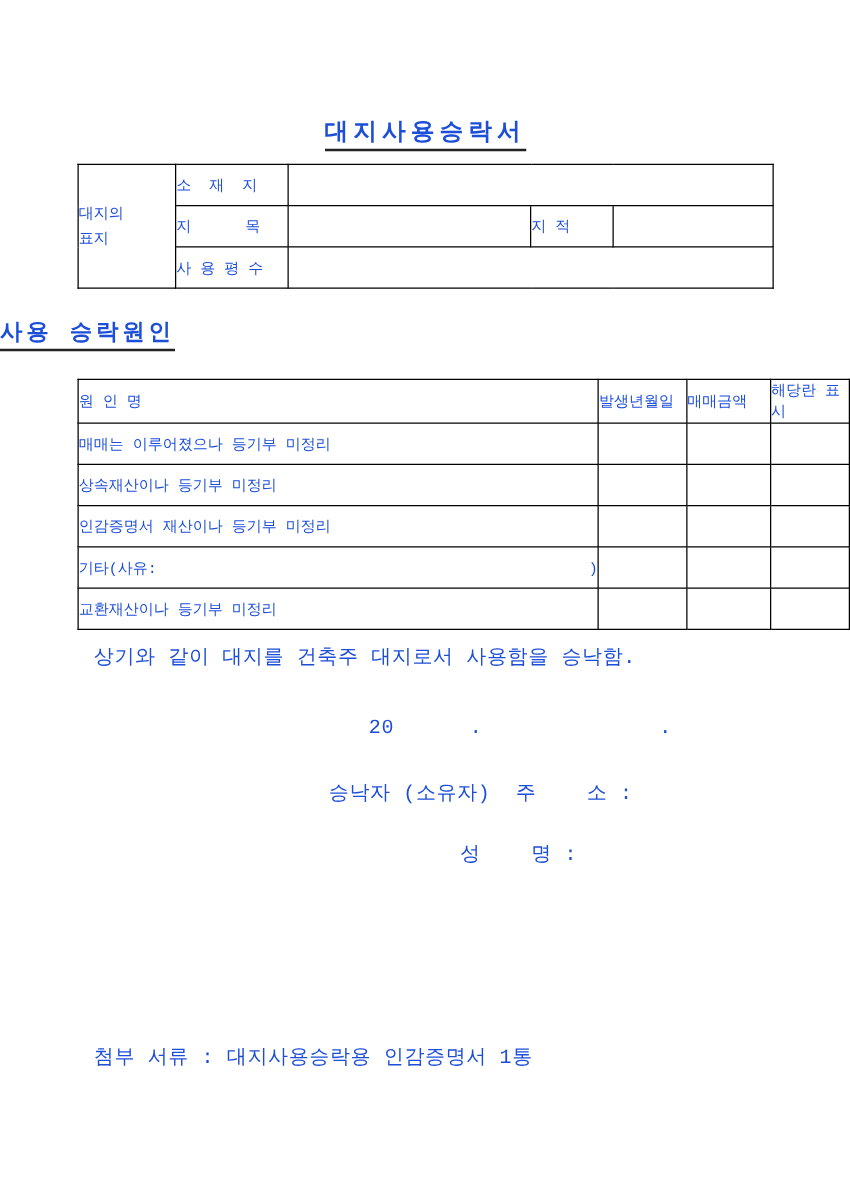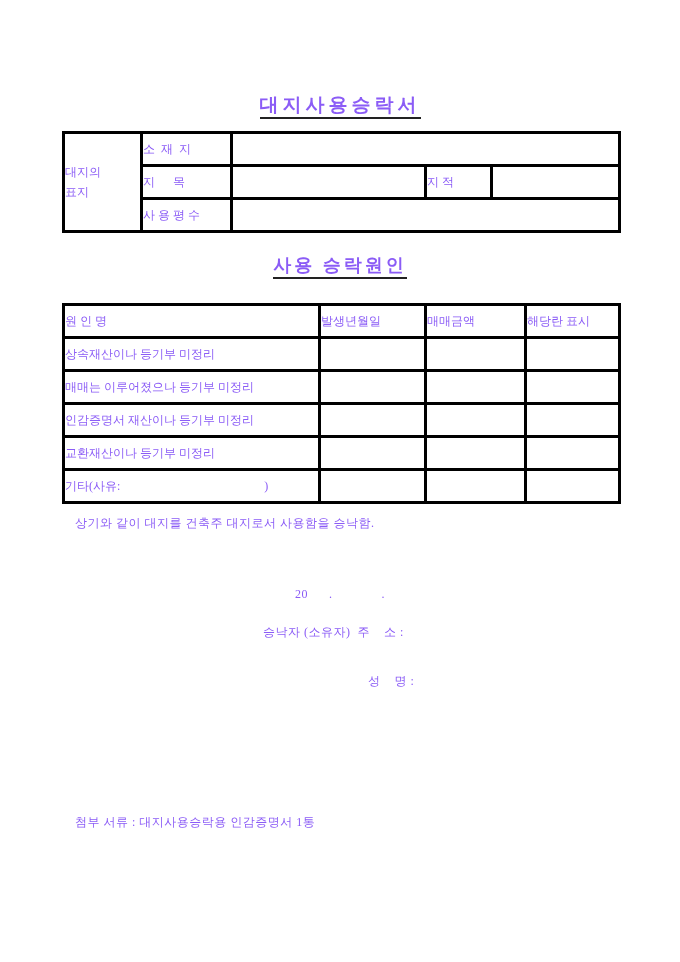--- a/index.html
+++ b/index.html
@@ -2,66 +2,66 @@
 <html><head>
 <meta charset="utf-8">
 <style>
   * { box-sizing: border-box; }
   html, body { margin: 0; padding: 0; background: #ffffff; }
   .page {
     position: relative;
     width: 680px;
     height: 962px;
     background: #ffffff;
-    font-family: Liberation Serif, serif;
-    color: #8b5cf6;
+    font-family: Liberation Mono, monospace;
+    color: #1d4ed8;
     overflow: hidden;
   }
   .doc-title {
     position: absolute; top: 92px; left: 0; width: 100%;
     text-align: center;
   }
   .doc-title .underlined {
     font-size: 19px; font-weight: 700; letter-spacing: 4px;
   }
   .section-title {
     position: absolute; top: 253px; left: 0; width: 100%;
-    text-align: center;
+    text-align: left;
   }
   .section-title .underlined {
     font-size: 18px; font-weight: 700; letter-spacing: 3px;
   }
   .underlined { border-bottom: 2px solid #222; padding-bottom: 2px; }
 
   .tbl {
     position: absolute; left: 62px;
     border-collapse: collapse; table-layout: fixed;
   }
   .land-table { top: 131px; }
   .consent-table { top: 303px; }
   .tbl td, .tbl th {
-    border: 3px solid #000000;
+    border: 1px solid #000000;
     height: 33px;
     font-size: 12px;
     font-weight: 400;
     padding: 0;
     vertical-align: middle;
   }
   .label { padding-left: 12px; text-align: left; }
   .cause { padding-left: 10px; text-align: left; }
   .center { text-align: left; }
   .pre { white-space: pre; }
   .group-label { text-align: left; font-size: 12px; line-height: 1.7; }
 
-  .line { position: absolute; font-size: 12px; letter-spacing: 0.5px; }
+  .line { position: absolute; font-size: 16px; letter-spacing: 0.5px; }
   .statement   { top: 515px; left: 75px;  }
-  .date-line   { top: 587px; left: 295px; }
+  .date-line   { top: 573px; left: 295px; }
   .address-line{ top: 624px; left: 263px; }
   .name-line   { top: 673px; left: 368px; }
-  .attachment  { top: 814px; left: 75px;  }
+  .attachment  { top: 835px; left: 75px;  }
 </style>
 </head>
 <body>
 
 <div class="page">
 
   <div class="doc-title">
     <span class="underlined">대지사용승락서</span>
   </div>
 
@@ -109,45 +109,45 @@
     <thead>
       <tr>
         <th class="center pre">원 인 명</th>
         <th class="center">발생년월일</th>
         <th class="center">매매금액</th>
         <th class="center">해당란 표시</th>
       </tr>
     </thead>
     <tbody>
       <tr>
-        <td class="cause pre">상속재산이나 등기부 미정리</td>
+        <td class="cause pre">매매는 이루어졌으나 등기부 미정리</td>
         <td></td>
         <td></td>
         <td></td>
       </tr>
       <tr>
-        <td class="cause pre">매매는 이루어졌으나 등기부 미정리</td>
+        <td class="cause pre">상속재산이나 등기부 미정리</td>
         <td></td>
         <td></td>
         <td></td>
       </tr>
       <tr>
         <td class="cause pre">인감증명서 재산이나 등기부 미정리</td>
         <td></td>
         <td></td>
         <td></td>
       </tr>
       <tr>
-        <td class="cause pre">교환재산이나 등기부 미정리</td>
+        <td class="cause pre">기타(사유:                                                )</td>
         <td></td>
         <td></td>
         <td></td>
       </tr>
       <tr>
-        <td class="cause pre">기타(사유:                                                )</td>
+        <td class="cause pre">교환재산이나 등기부 미정리</td>
         <td></td>
         <td></td>
         <td></td>
       </tr>
     </tbody>
   </table>
 
   <div class="line statement">상기와 같이 대지를 건축주 대지로서 사용함을 승낙함.</div>
 
   <div class="line pre date-line">20      .              .</div>

